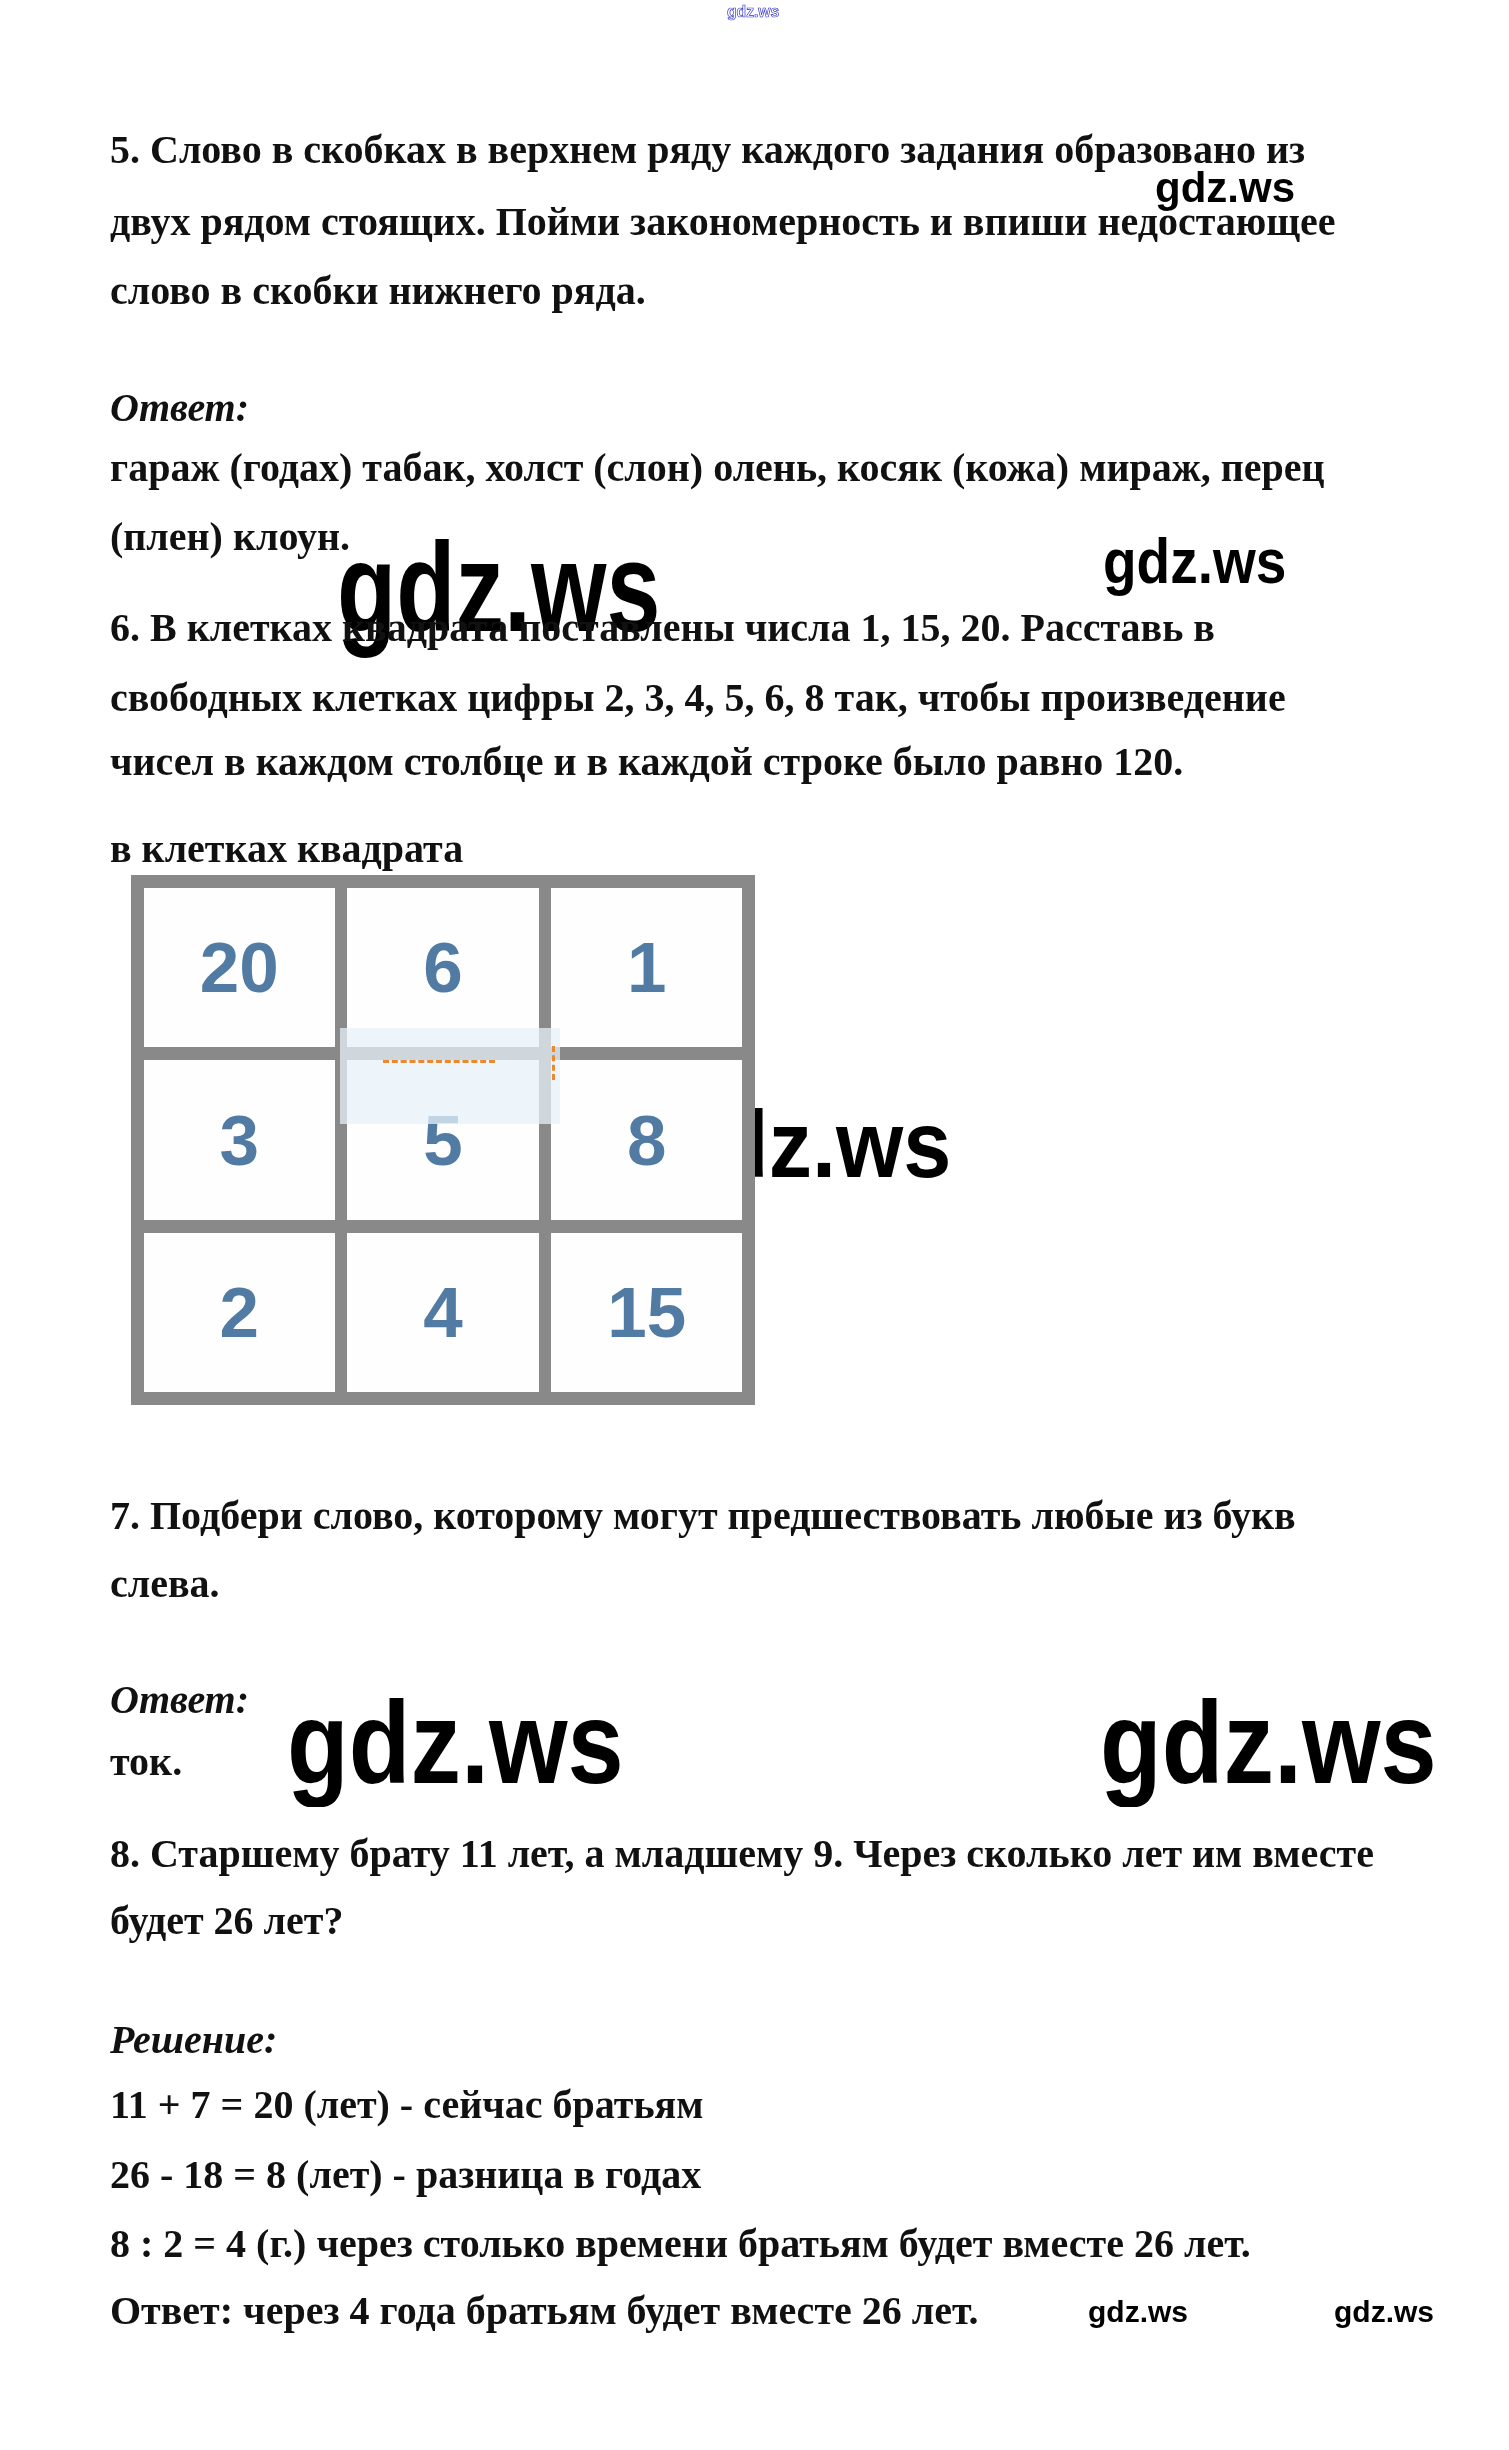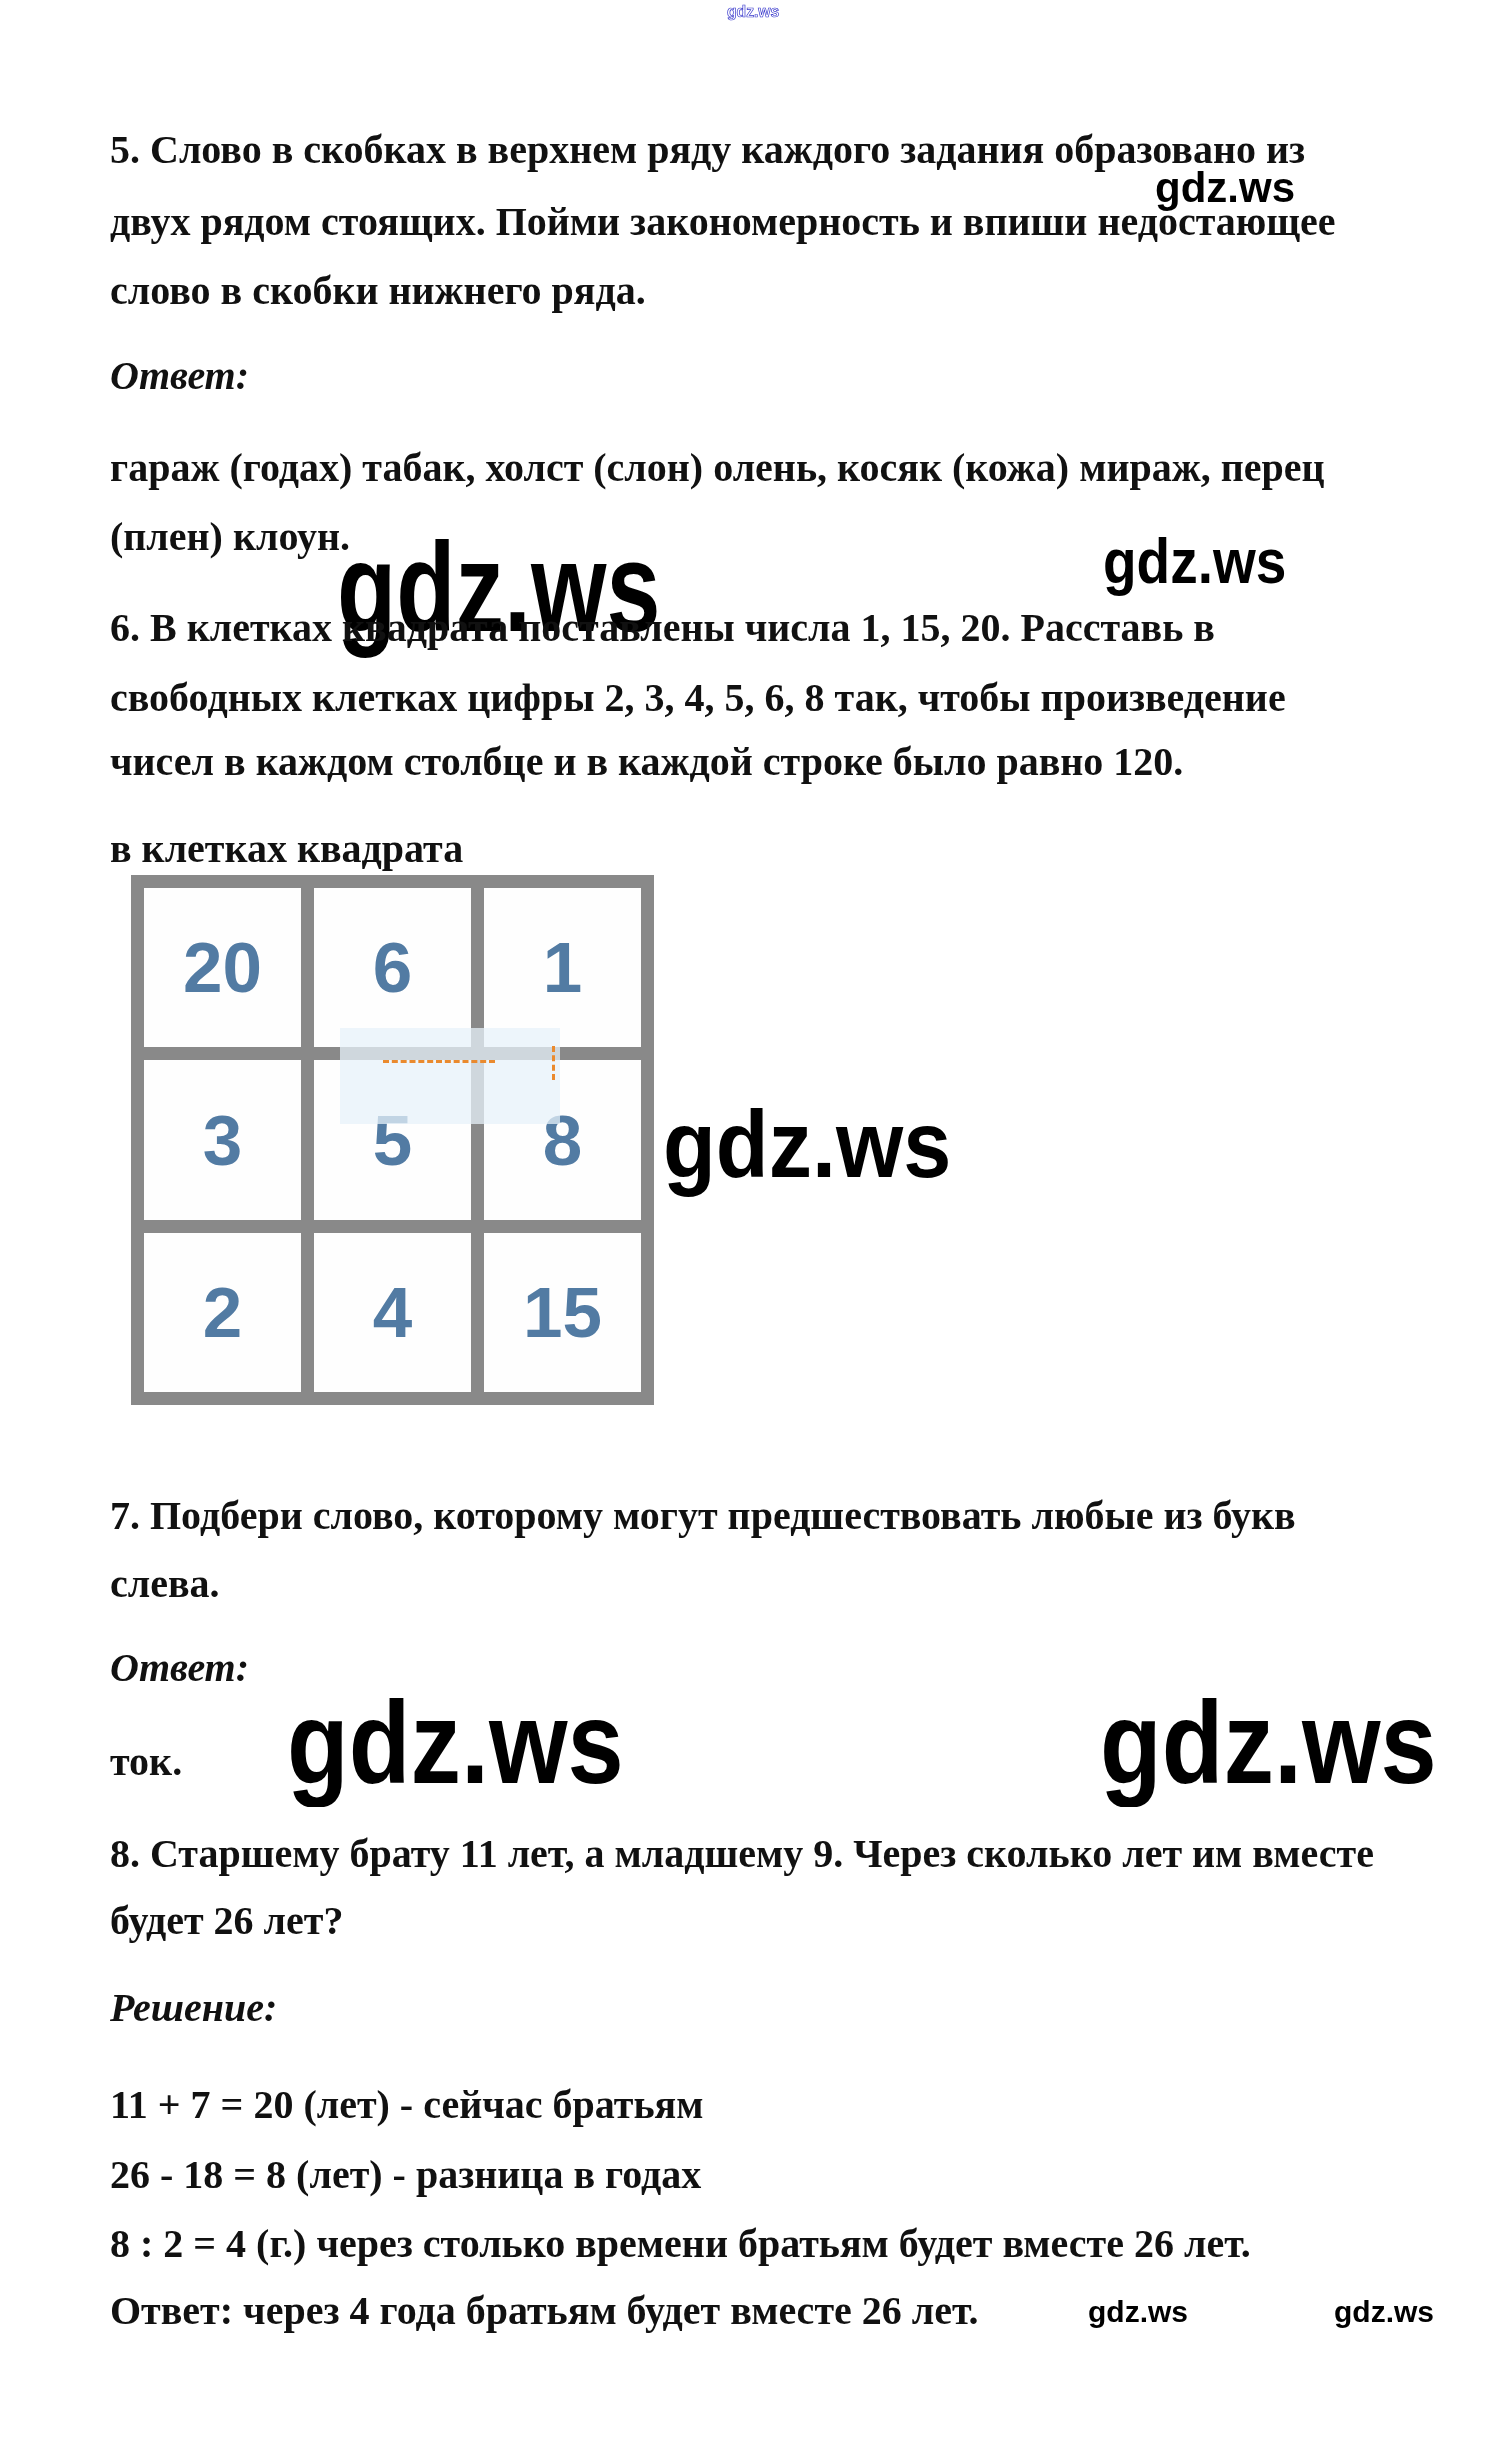--- a/index.html
+++ b/index.html
@@ -20,20 +20,21 @@
     position: absolute;
     left: 110px;
     font-size: 40px;
     line-height: 1.1;
     white-space: nowrap;
     color: #111111;
     font-weight: bold;
   }
   .italic-label {
     font-style: italic;
+    margin-top: 32px;
   }
   
   .p5-l1 { top: 128px; }
   .p5-l2 { top: 200px; }
   .p5-l3 { top: 269px; }
   .otvet5 { top: 354px; }
   .ans5-l1 { top: 446px; }
   .ans5-l2 { top: 515px; }
   
   .p6-l1 { top: 606px; }
@@ -52,21 +53,21 @@
   .sol1 { top: 2083px; }
   .sol2 { top: 2153px; }
   .sol3 { top: 2222px; text-align: right; }
   .ans8 { top: 2289px; }
 
   
   .grid {
     position: absolute;
     left: 131px;
     top: 875px;
-    width: 523px;
+    width: 624px;
     height: 530px;
     box-sizing: border-box;
     background: #898989;
     padding: 12.7px;
     display: grid;
     grid-template-columns: repeat(3, 1fr);
     grid-template-rows: repeat(3, 1fr);
     gap: 12.7px;
   }
   .grid .cell {

